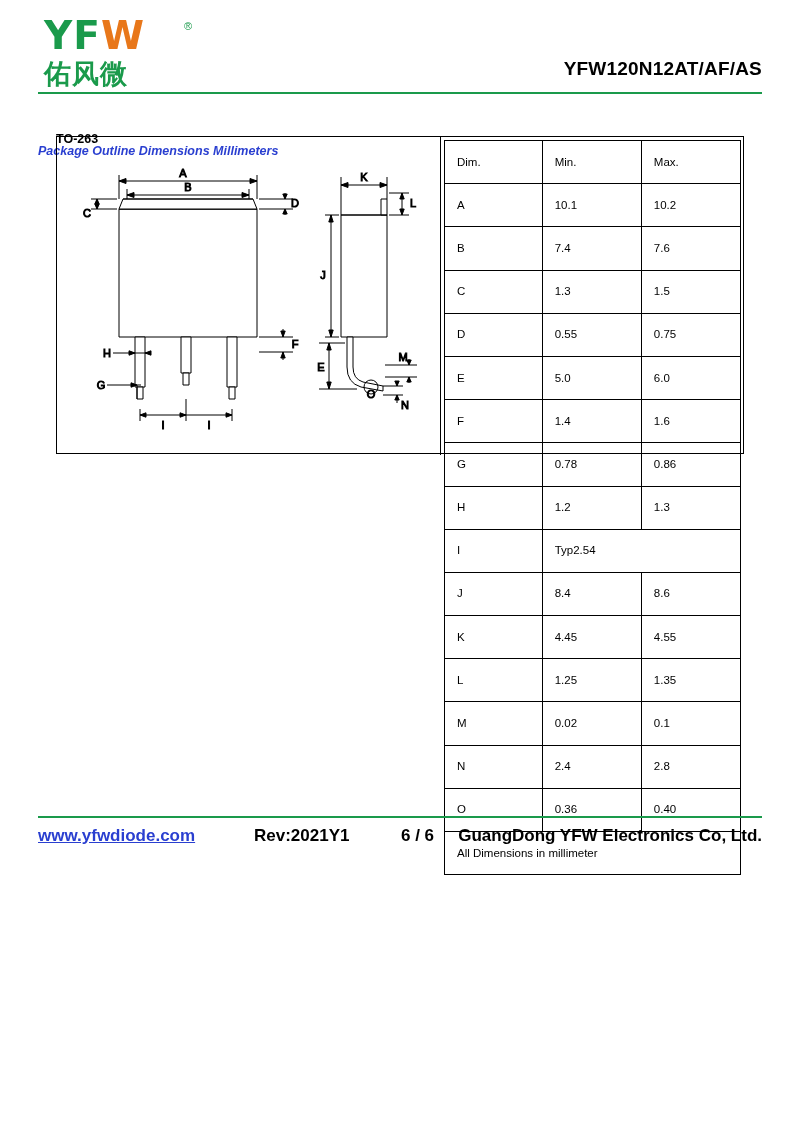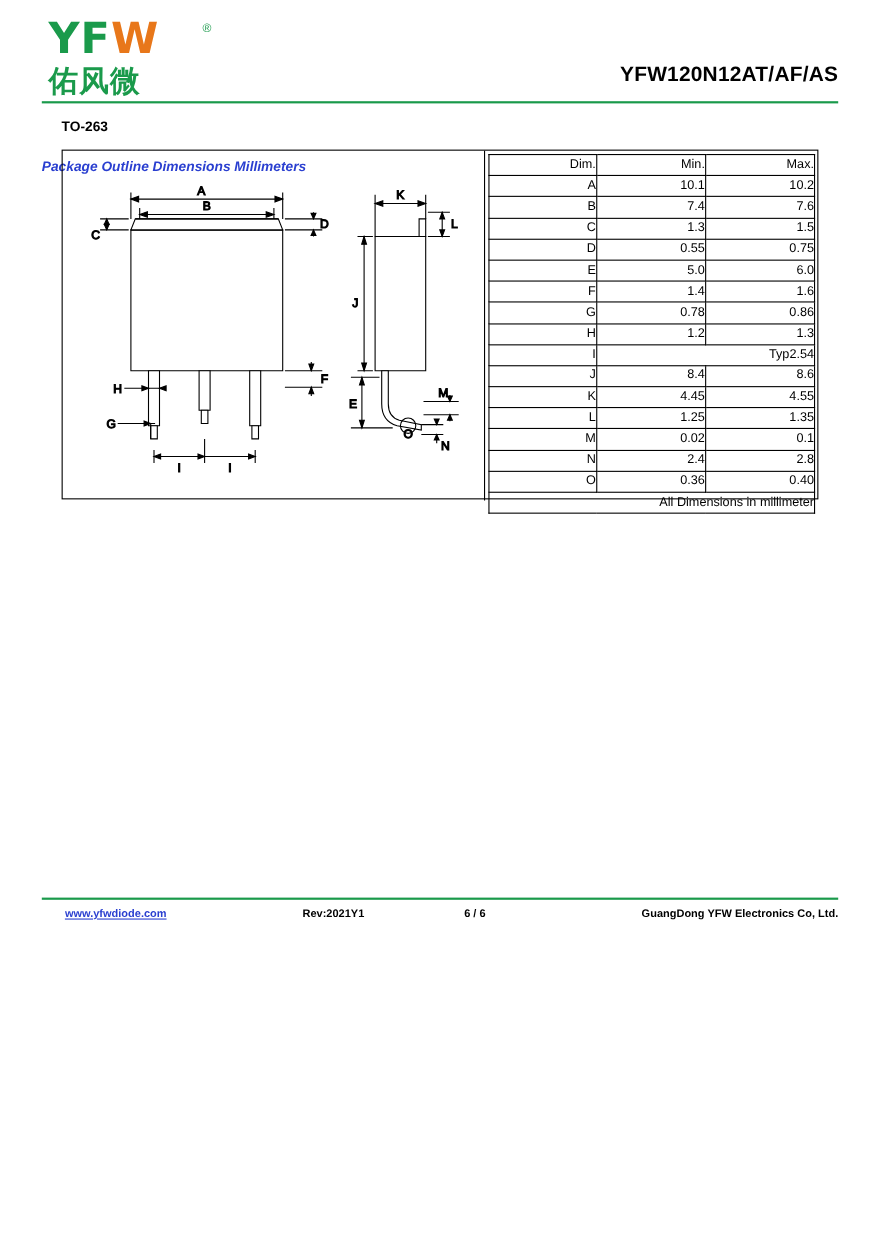--- a/index.html
+++ b/index.html
@@ -88,21 +88,21 @@
     top: 99px;
     left: 38px;
     font-size: 12.5px;
     font-weight: bold;
     font-style: italic;
     color: #2a3fd0;
     margin-top: 45px;
   }
   .pkg-name {
     position: absolute;
-    top: 108px;
+    top: 132px;
     left: 56px;
     font-size: 12.5px;
     font-weight: bold;
   }
 
   
   .outline-frame {
     position: absolute;
     top: 136px;
     left: 56px;
@@ -140,23 +140,23 @@
   table.dim-table {
     border-collapse: collapse;
     width: 297px;
     margin: 3px 0 0 3px;
     font-size: 11.5px;
     table-layout: fixed;
   }
   table.dim-table th,
   table.dim-table td {
     border: 1px solid #000;
-    text-align: right;
+    text-align: left;
     height: 18.2px;
-    padding: 0;
+    padding: 12px;
     font-weight: normal;
     line-height: 17px;
   }
   table.dim-table th {
     font-weight: normal;
   }
   .col-dim { width: 33%; }
   .col-min { width: 33.5%; }
   .col-max { width: 33.5%; }
 
@@ -168,22 +168,21 @@
     right: 38px;
     height: 2px;
     background: #1a9a4b;
   }
   .footer {
     position: absolute;
     bottom: 28px;
     left: 38px;
     right: 38px;
     height: 20px;
-    font-size: 10px;
-    margin-left: 21px;
+    font-size: 17px;
   }
   .footer-url {
     position: absolute;
     left: 0;
     top: 0;
     color: #2a3fd0;
     font-weight: bold;
     text-decoration: underline;
   }
   .footer-rev {

